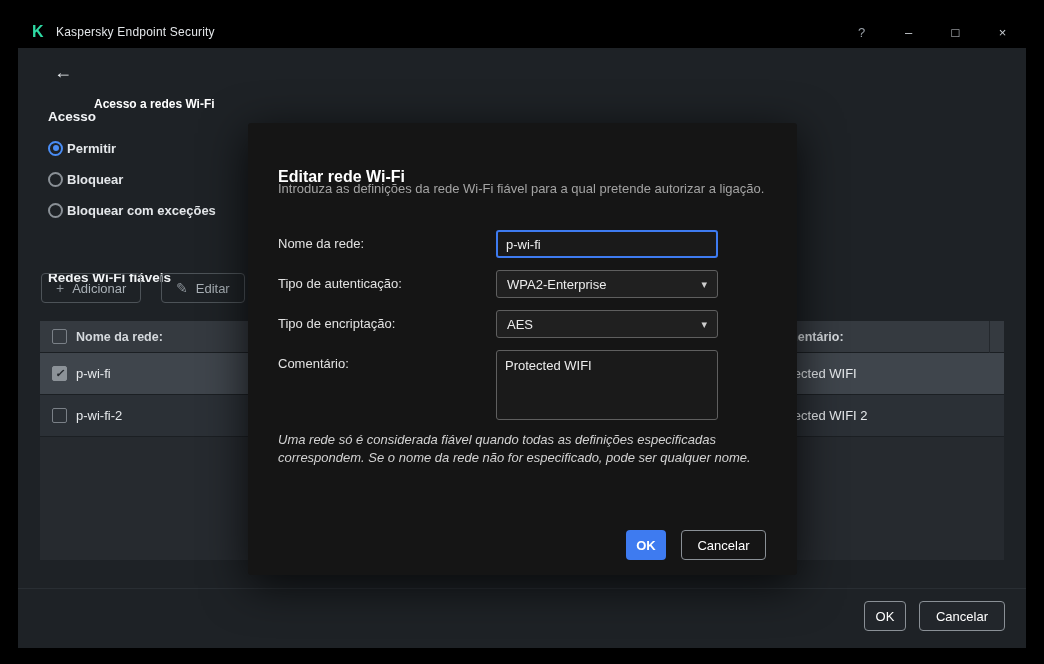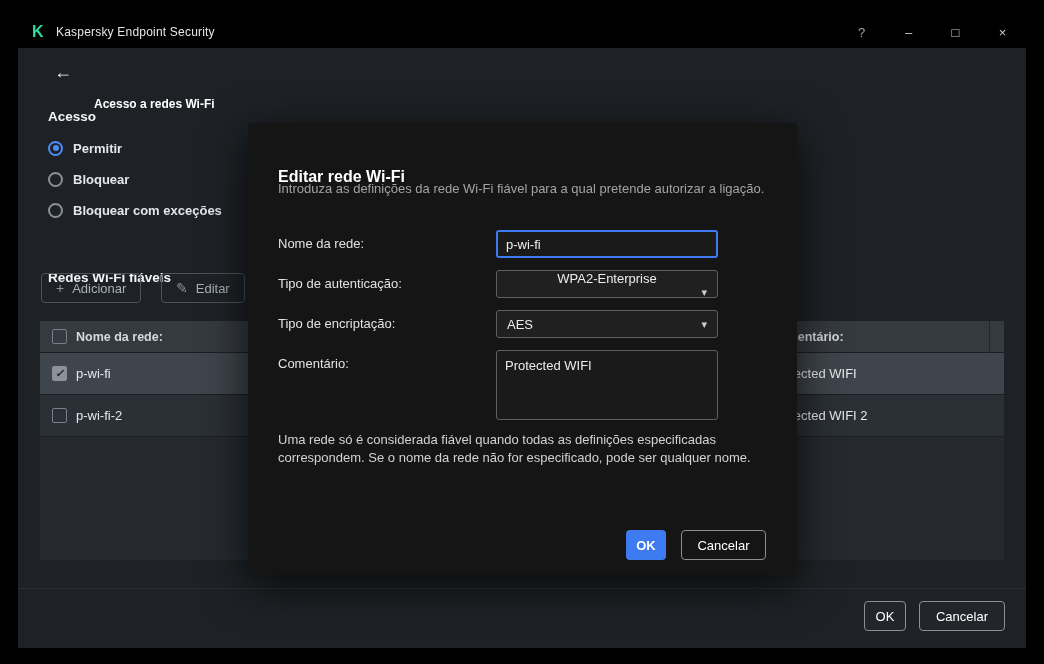--- a/index.html
+++ b/index.html
@@ -30,21 +30,21 @@
     width:47px; height:32px; display:flex; align-items:center; justify-content:center;
     color:#c9ced3; font-size:13px; cursor:default;
   }
   .tb-btn.help { color:#9aa1a8; }
 
   .back-btn { position:absolute; left:36px; top:46px; font-size:18px; color:#e8ebee; cursor:default; }
   .page-title { position:absolute; left:76px; top:45px; font-size:12px; font-weight:bold; color:#fff;margin-top:36px; }
 
   .section-heading { position:absolute; left:30px; font-size:13.5px; font-weight:bold; color:#f2f4f6; }
 
-  .radio-row { position:absolute; left:30px; display:flex; align-items:center; gap:10px; height:20px; cursor:default; }
+  .radio-row { position:absolute; left:30px; display:flex; align-items:center; gap:4px; height:20px; cursor:default; }
   .radio {
     width:15px; height:15px; border-radius:50%; border:2px solid #8a9096; position:relative; flex:0 0 auto;
   }
   .radio.selected { border-color:#4a8df5; }
   .radio.selected::after {
     content:""; position:absolute; left:2.5px; top:2.5px; width:6px; height:6px;
     border-radius:50%; background:#4a8df5;
   }
   .radio-label { color:#e4e7ea; font-weight:bold; font-size:13px; }
 
@@ -108,21 +108,21 @@
     background:#202020; border:1px solid #5f5f5f; border-radius:3px;
     display:flex; align-items:center; padding:0 10px; color:#ececec; cursor:default;
   }
   .select .chev { margin-left:auto; color:#cfcfcf; font-size:11px; }
   .dlg-textarea {
     position:absolute; left:248px; top:227px; width:222px; height:70px;
     background:#1a1a1a; border:1px solid #5f5f5f; border-radius:3px;
     color:#ececec; font-size:13px; padding:7px 8px; resize:none; outline:none; font-family:inherit;
     line-height:16px;
   }
-  .dlg-note { position:absolute; left:30px; top:308px; width:486px; line-height:18px; color:#d2d2d2; }
+  .dlg-note { position:absolute; left:30px; top:308px; width:486px; line-height:18px; color:#d2d2d2;font-style:italic; }
   .dlg-btn-ok {
     position:absolute; left:378px; top:407px; width:40px; height:30px;
     background:#3e7bf0; border:none; border-radius:4px; color:#fff; font-size:13px; font-weight:bold;
     cursor:default; font-family:inherit;
   }
   .dlg-btn-cancel {
     position:absolute; left:433px; top:407px; width:85px; height:30px;
     background:transparent; border:1px solid #8a9096; border-radius:4px; color:#fff; font-size:13px;
     cursor:default; font-family:inherit;
   }
@@ -201,21 +201,21 @@
 </div>
 
 <div class="dialog">
   <h2 class="dlg-title">Editar rede Wi-Fi</h2>
   <p class="dlg-desc">Introduza as definições da rede Wi-Fi fiável para a qual pretende autorizar a ligação.</p>
 
   <span class="form-label" style="top:107px;">Nome da rede:</span>
   <input class="text-input" style="top: 107px;" autofocus="" value="p-wi-fi">
 
   <span class="form-label" style="top:147px;">Tipo de autenticação:</span>
-  <div class="select" style="top:147px;flex-direction:column;">
+  <div class="select" style="top:147px;">
     <span>WPA2-Enterprise</span>
     <span class="chev">▾</span>
   </div>
 
   <span class="form-label" style="top:187px;">Tipo de encriptação:</span>
   <div class="select" style="top:187px;">
     <span>AES</span>
     <span class="chev">▾</span>
   </div>
 

